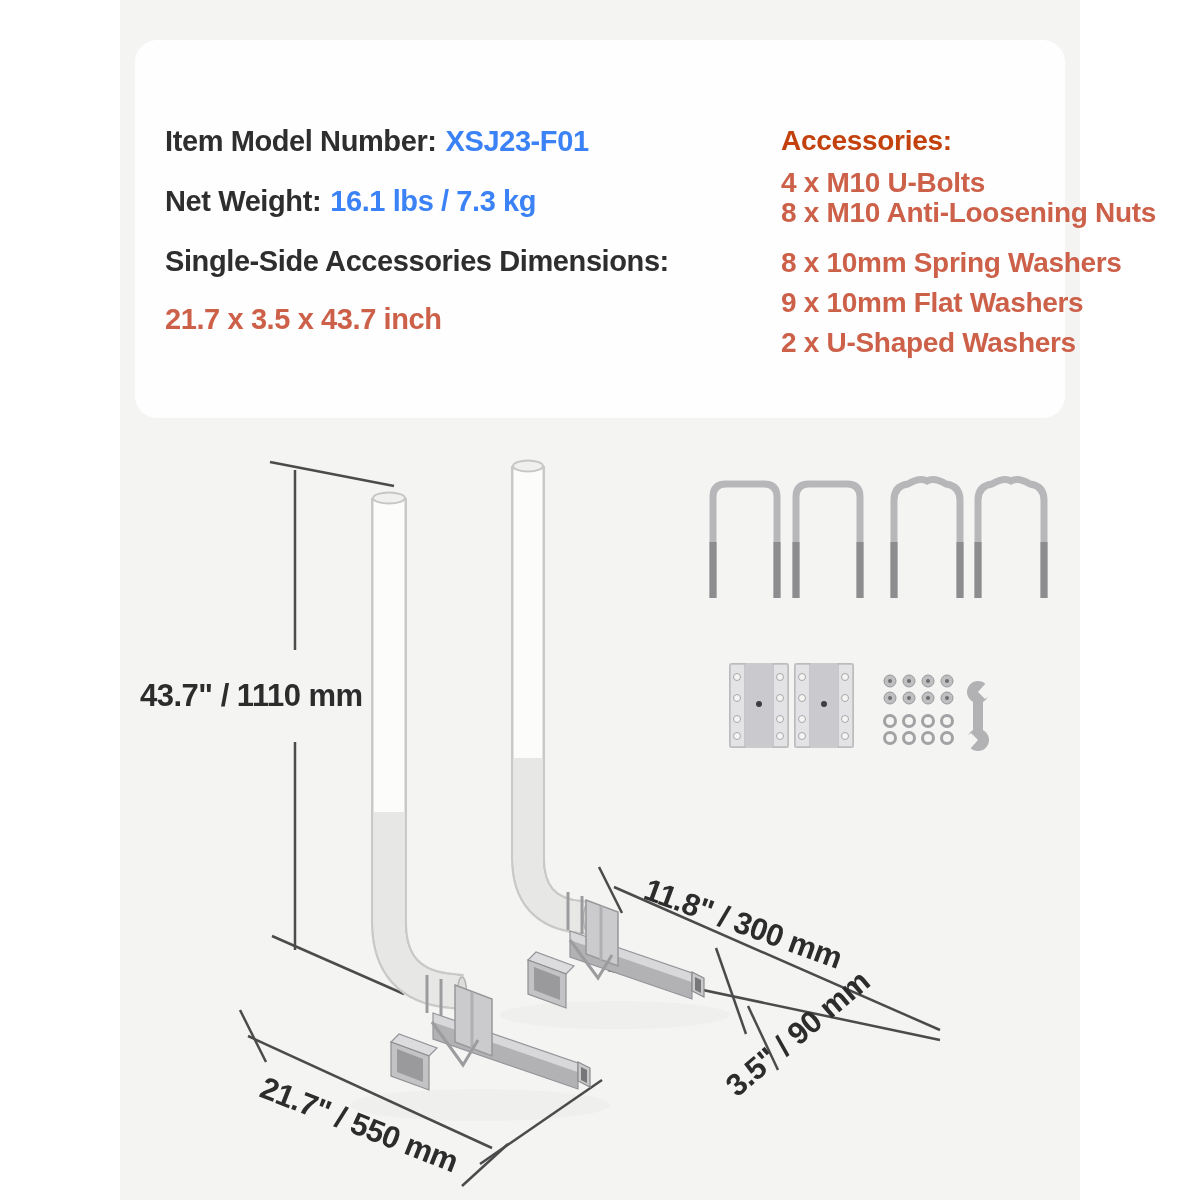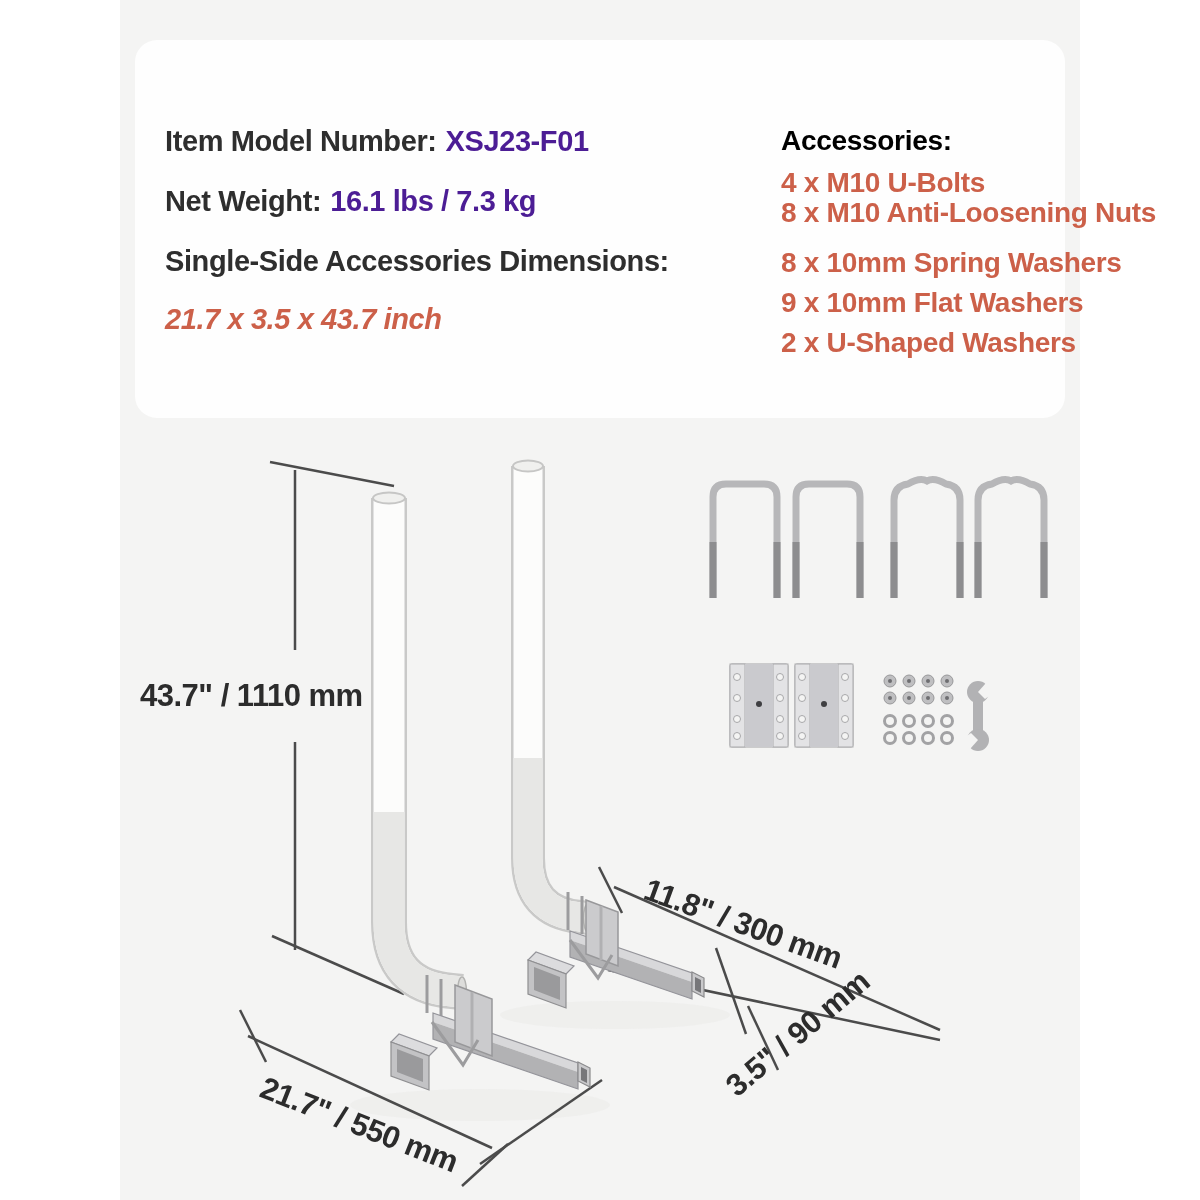--- a/index.html
+++ b/index.html
@@ -2,25 +2,25 @@
 <html><head>
 <meta charset="utf-8">
 <style>
   html,body{margin:0;padding:0;background:#ffffff;}
   .stage{position:relative;width:1200px;height:1200px;background:#ffffff;overflow:hidden;
          font-family:"Liberation Sans",sans-serif;}
   .photo-bg{position:absolute;left:120px;top:0;width:960px;height:1200px;background:#f4f4f3;}
   .card{position:absolute;left:135px;top:40px;width:930px;height:378px;background:#fefefe;border-radius:22px;}
   .row{position:absolute;white-space:nowrap;font-weight:700;font-size:29px;line-height:34px;
        letter-spacing:-0.4px;color:#2e2e2e;}
-  .row .val{color:#4c1d95;margin-left:9px;}
-  .row.orange{color:#cc6049;font-style:italic;}
+  .row .val{color:#3b82f6;margin-left:9px;}
+  .row.orange{color:#cc6049;}
   .acc-row{position:absolute;left:646px;white-space:nowrap;font-weight:700;font-size:28px;line-height:34px;
        letter-spacing:-0.3px;color:#cc6049;}
-  .acc-title{color:#000000;}
+  .acc-title{color:#c2410c;}
   svg{position:absolute;left:0;top:0;}
   svg text{font-family:"Liberation Sans",sans-serif;font-weight:700;font-size:31px;
        fill:#2c2c2c;letter-spacing:-0.5px;}
 </style>
 </head>
 <body>
 
 <div class="stage">
   <div class="photo-bg"></div>
 

